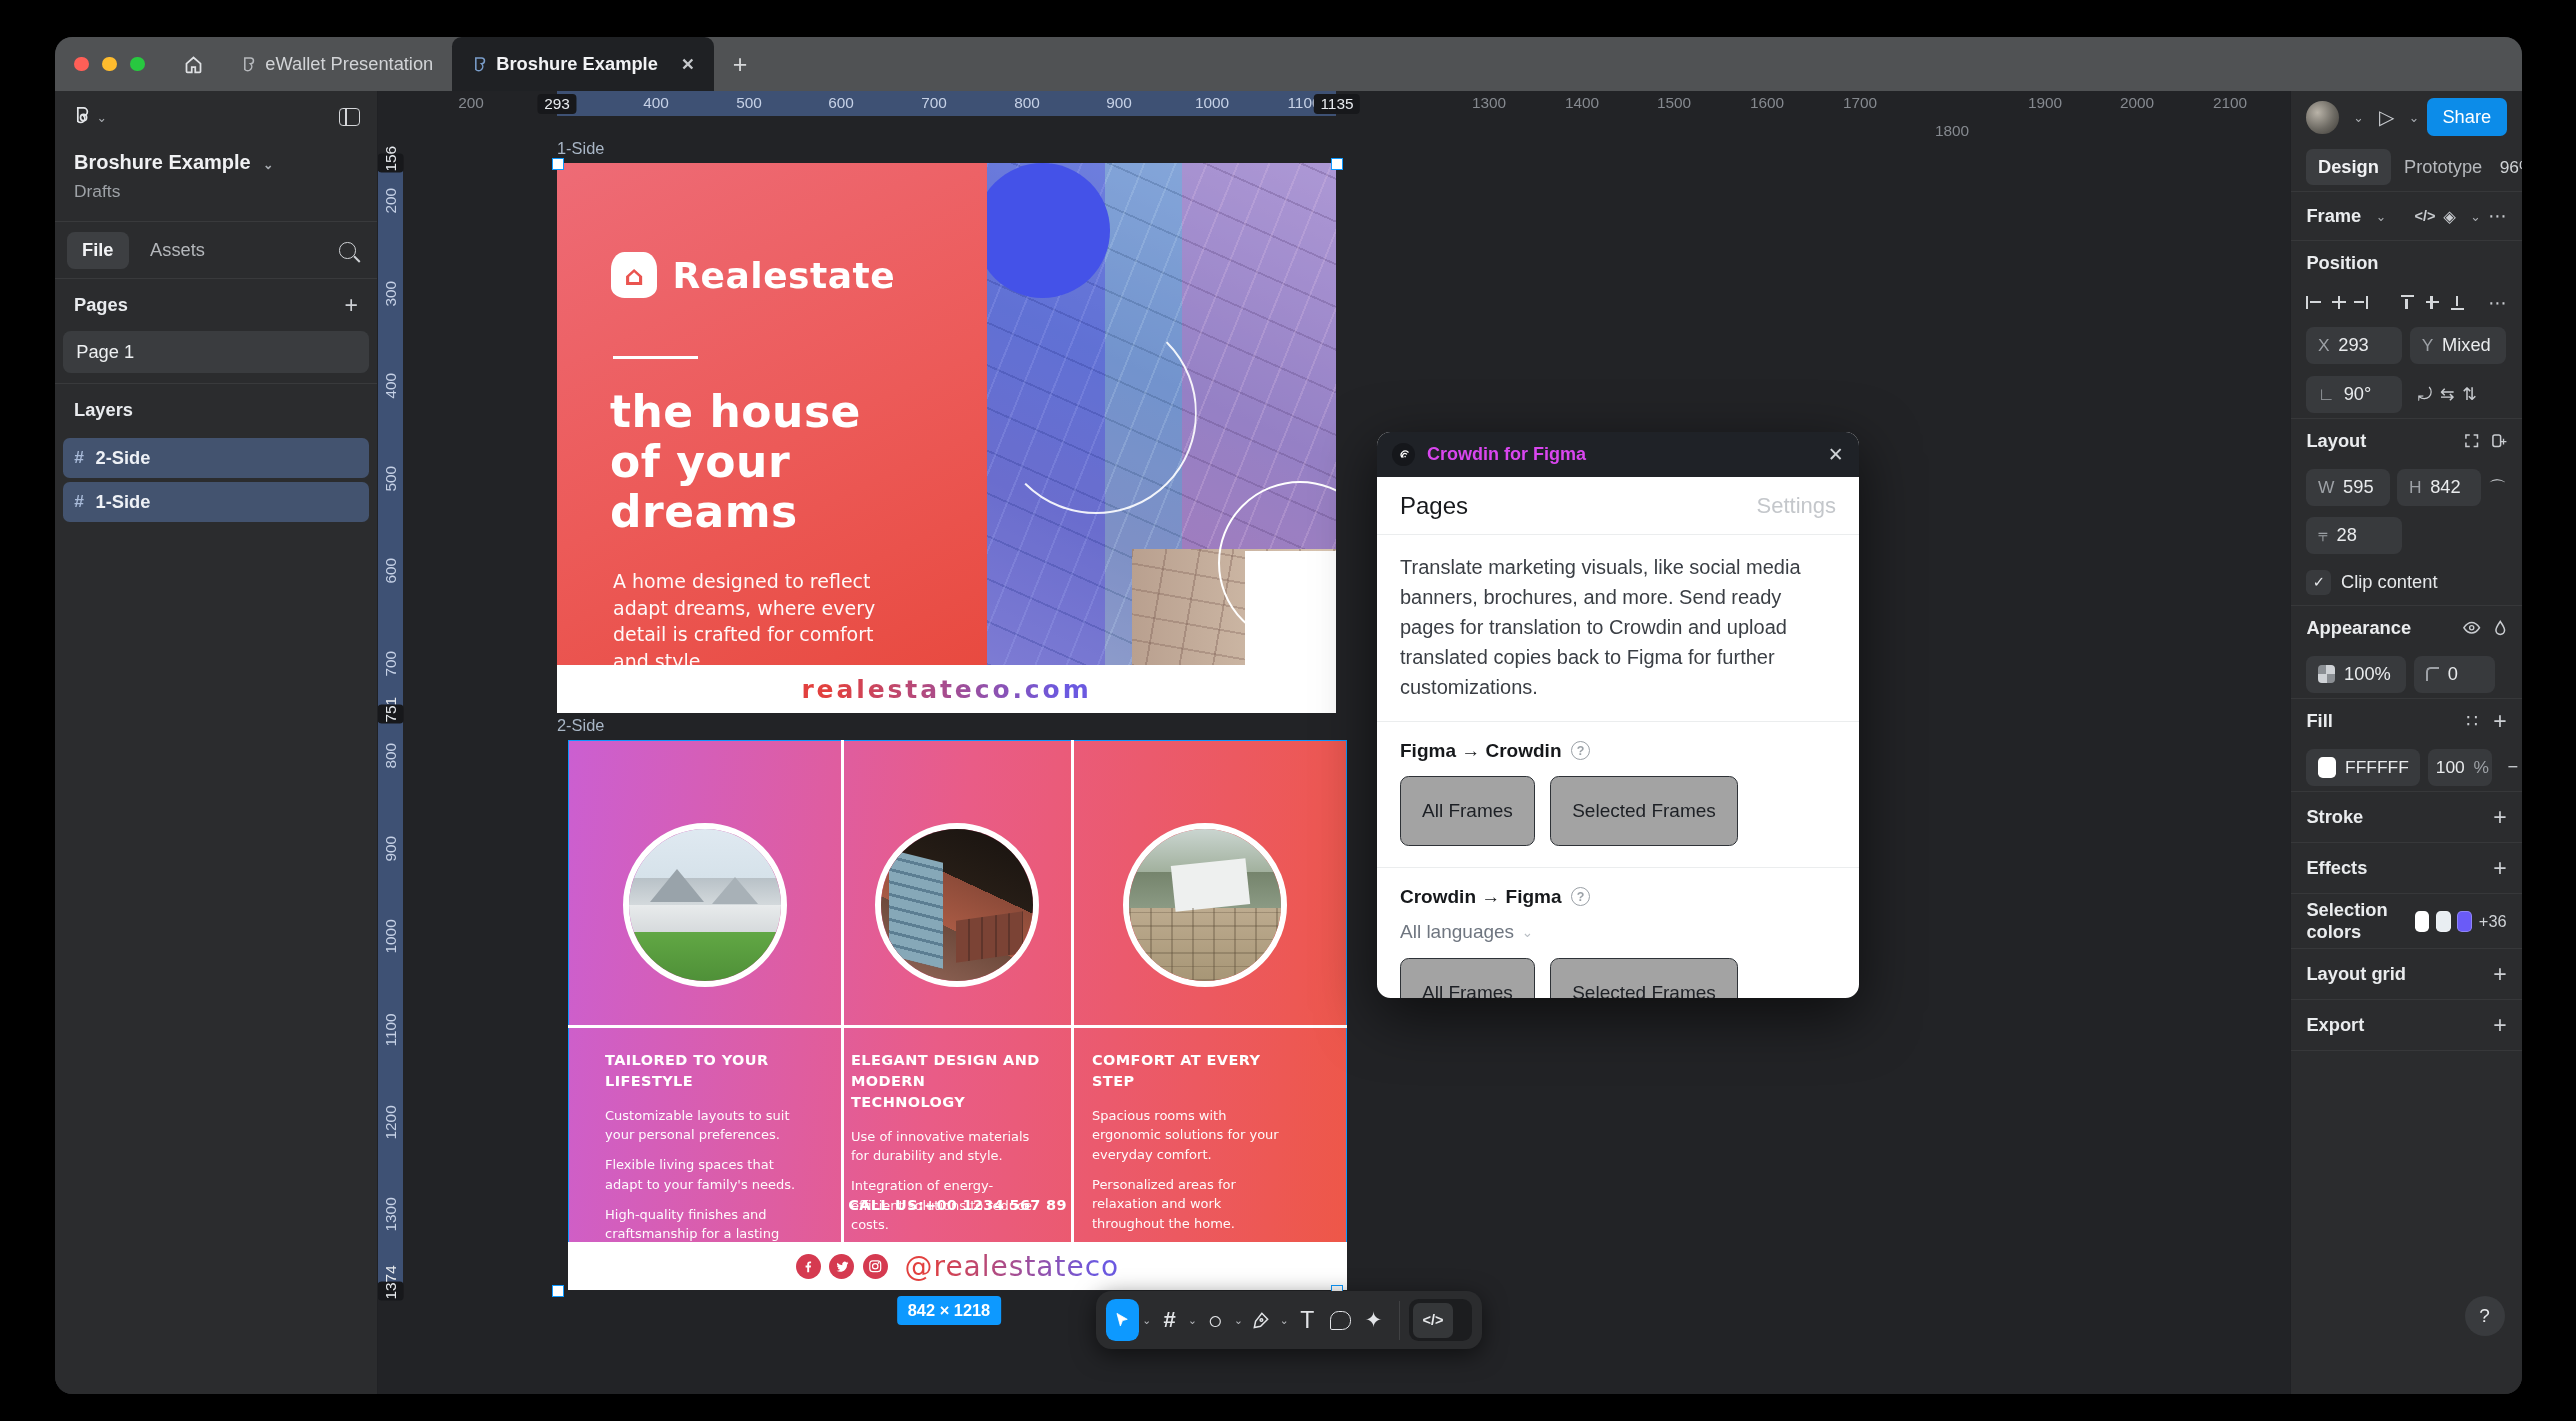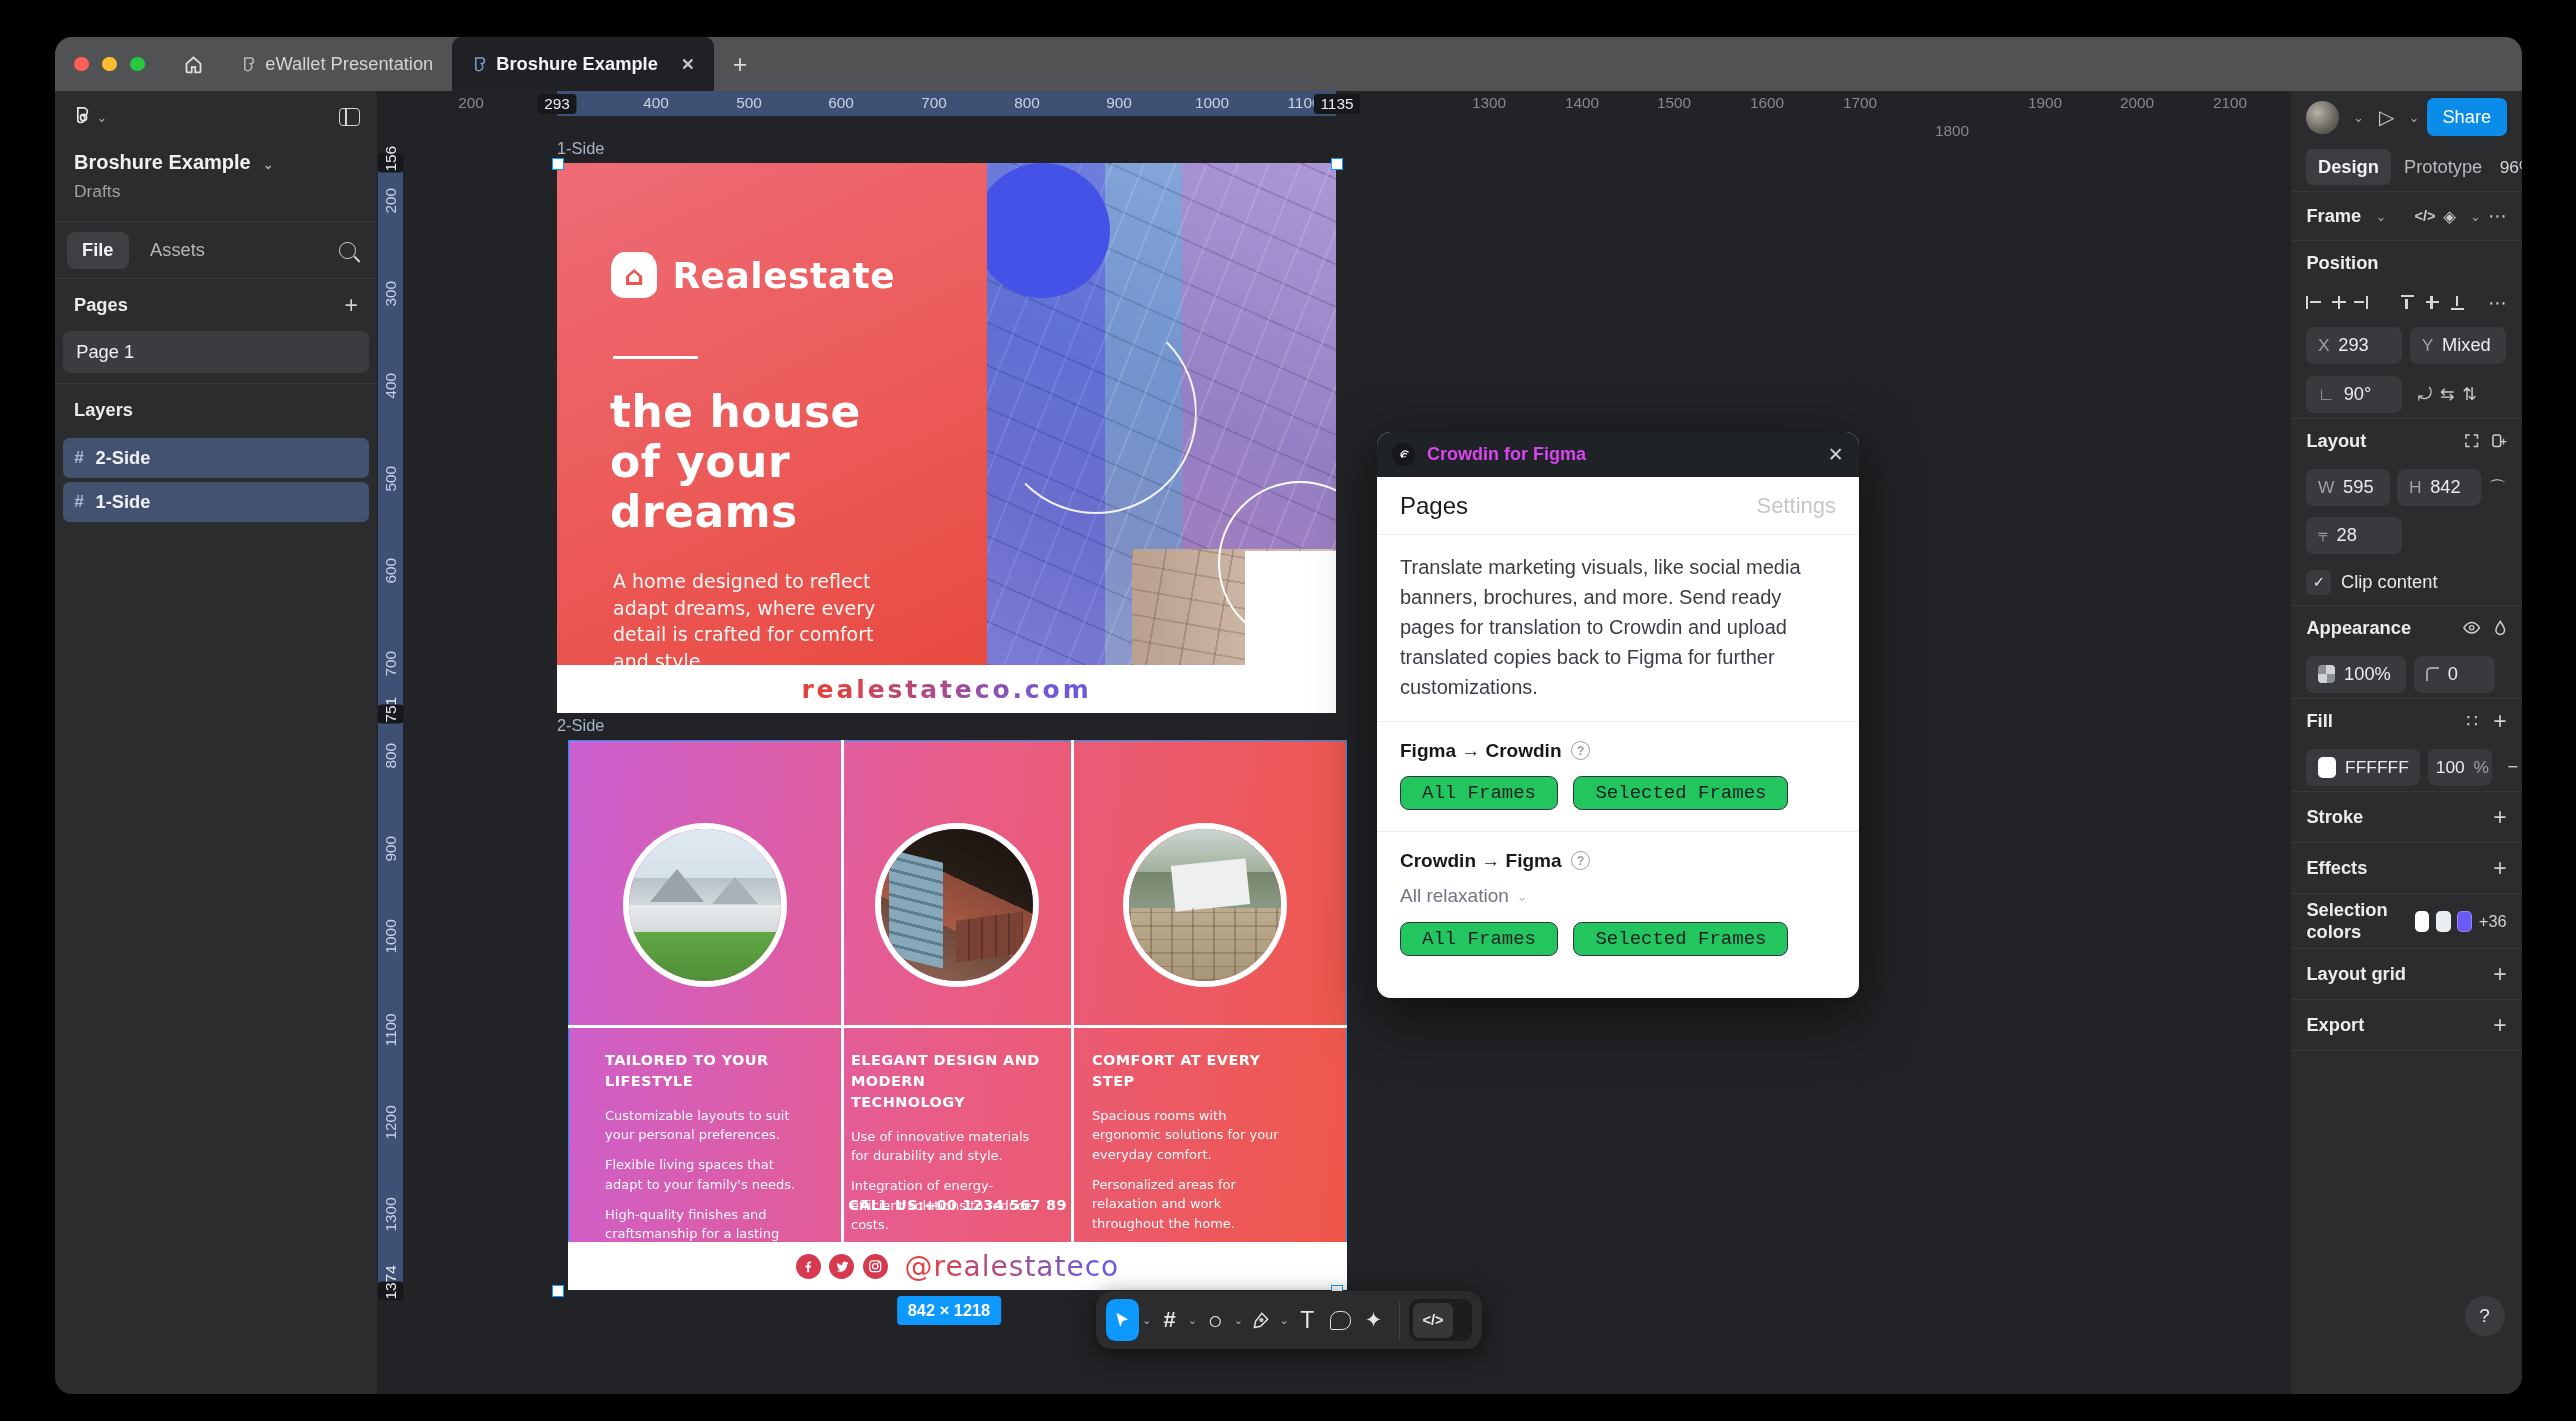--- a/index.html
+++ b/index.html
@@ -136,21 +136,21 @@
   .dlg-tab-2 { font-size:22px; color:#c4c7cb; }
   .dlg-desc { padding:17.4px 23px 19px; font-size:20px; line-height:1.5; color:#3a3e44; border-bottom:1px solid #ebedee; flex:none; }
   .dlg-sec { padding:17.4px 23px 21px; border-bottom:1px solid #ebedee; flex:none; }
   .dlg-sec:last-of-type { border-bottom:none; }
   .sec-label-row { display:flex; align-items:center; gap:9.6px; }
   .sec-label { font-size:19px; font-weight:bold; color:#16181b; }
   .help-circ { width:19px; height:19px; border:1.9px solid #9aa0a6; border-radius:50%; color:#9aa0a6; font-size:12.5px; display:flex; align-items:center; justify-content:center; font-weight:bold; }
   .lang-row { margin:13.5px 0 0; font-size:19px; color:#6f7680; display:flex; align-items:center; gap:7.7px; }
   .lang-chev { color:#b9bec4; font-size:13.5px; }
   .btn-row { display:flex; gap:15.4px; margin-top:14.5px; }
-  .dlg-btn { background:#22c55e; border:1.9px solid #2e3237; border-radius:8.7px; padding:5px 21px; font-size:19px; color:#1d2025; font-family:Liberation Mono, monospace; }
+  .dlg-btn { background:#a3a3a3; border:1.9px solid #2e3237; border-radius:8.7px; padding:23px 21px; font-size:19px; color:#1d2025; font-family:Liberation Sans, sans-serif; }
 
   
   .inspector { position:absolute; right:0; top:54px; width:232px; bottom:0; background:#2b2c2e; border-left:1px solid #202124; font-size:18.3px; color:#e8eaec; }
   .ins-row { display:flex; align-items:center; padding:0 15.4px; }
   .ins-div { border-top:1px solid rgba(255,255,255,.06); }
   .avatar { width:33px; height:33px; border-radius:50%; background:radial-gradient(circle at 35% 35%, #b9b3a8, #6d6a63 55%, #3c3a36); }
   .share-btn { background:#0c8ce9; color:#fff; font-size:18.3px; font-weight:500; border:none; border-radius:6.7px; padding:7.7px 15.4px; font-family:"Liberation Sans", sans-serif; }
   .ins-tab-active { background:#3b3d40; border-radius:6.7px; padding:6.7px 11.6px; font-weight:bold; color:#f1f2f4; }
   .ins-tab { color:#b6b9bd; padding:6.7px 9.6px; }
   .ins-head { font-weight:bold; color:#eaecee; }
@@ -444,21 +444,21 @@
           <button class="dlg-btn">All Frames</button>
           <button class="dlg-btn">Selected Frames</button>
         </div>
       </div>
       <div class="dlg-sec">
         <div class="sec-label-row">
           <span class="sec-label">Crowdin → Figma</span>
           <span class="help-circ">?</span>
         </div>
         <div class="lang-row">
-          <span>All relaxation</span>
+          <span>All languages</span>
           <span class="lang-chev">⌄</span>
         </div>
         <div class="btn-row">
           <button class="dlg-btn">All Frames</button>
           <button class="dlg-btn">Selected Frames</button>
         </div>
       </div>
 
     </div>
   </div>

